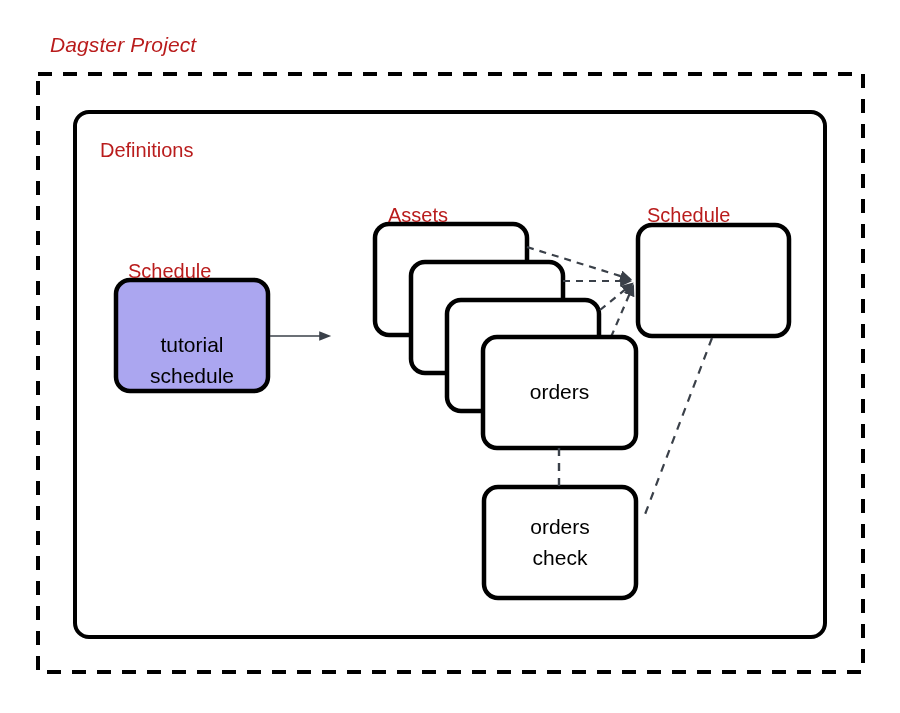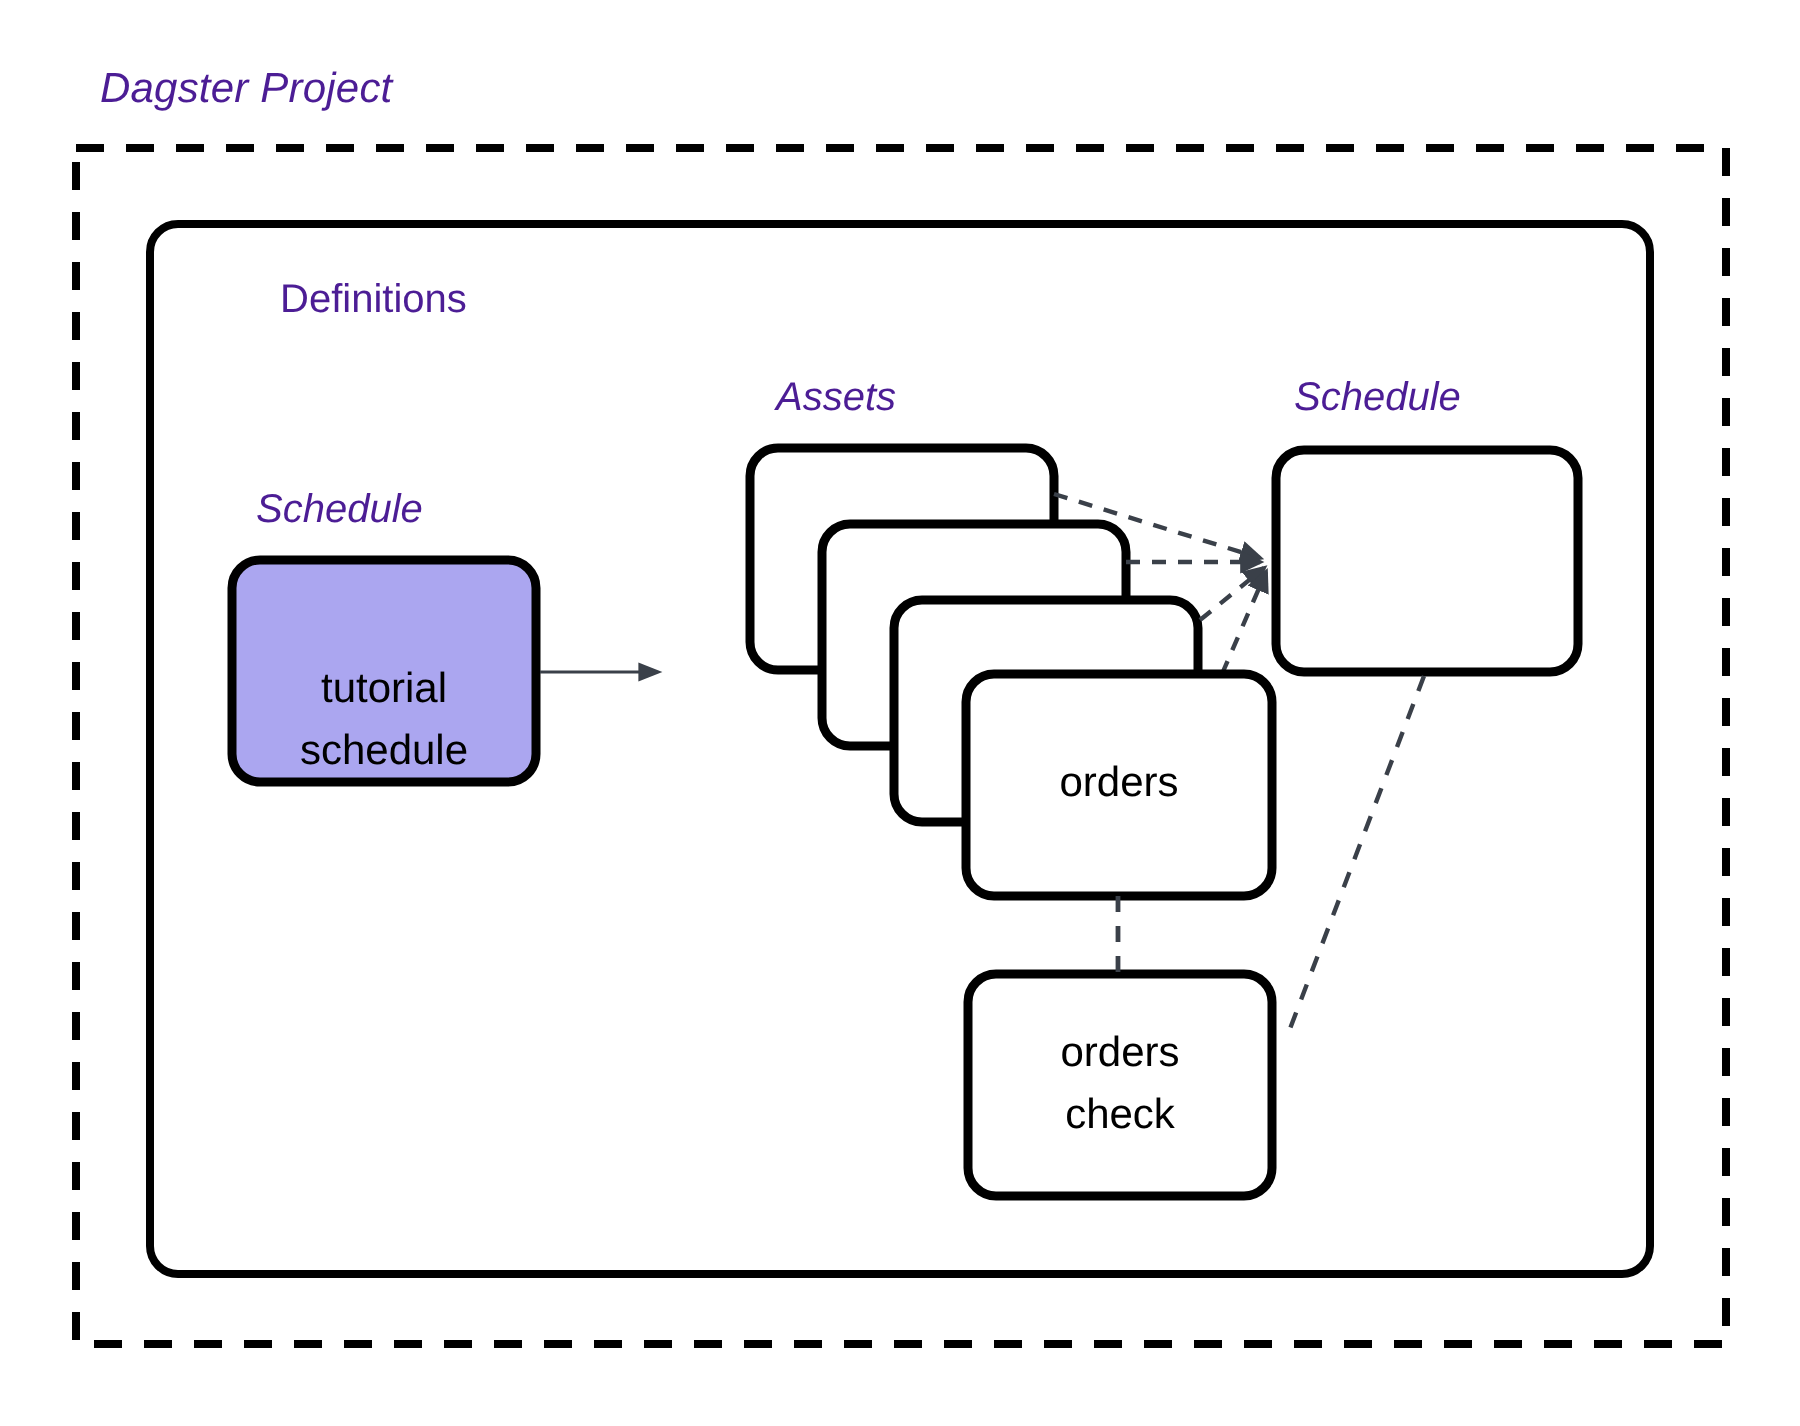--- a/index.html
+++ b/index.html
@@ -25,37 +25,37 @@
     width: 900px;
     height: 713px;
     pointer-events: none;
   }
   svg.layer * { pointer-events: auto; }
 
   
   .lbl {
     position: absolute;
     white-space: pre;
-    color: #4c1d95;
+    color: #b91c1c;
     line-height: 1.18;
   }
   .title-text {
     font-size: 21px;
     font-style: italic;
     font-weight: 400;
     letter-spacing: 0.1px;
   }
   .section-text {
     font-size: 20px;
     font-weight: 400;
   }
   .group-text {
     font-size: 20px;
-    font-style: italic;
     font-weight: 400;
+    margin-top: 16px;
   }
   .node-text {
     font-size: 21px;
     font-weight: 400;
     text-align: center;
     line-height: 1.45;
   }
   .node-text-wrap {
     position: absolute;
     display: flex;
@@ -103,21 +103,21 @@
 
     <line x1="270" y1="336" x2="320" y2="336" stroke="#3A4049" stroke-width="1.6" marker-end="url(#solidArrow)"></line>
 
     <line x1="559" y1="448" x2="559" y2="487" stroke="#3A4049" stroke-width="2.4" stroke-dasharray="8 7"></line>
 
     <line x1="712" y1="338" x2="644" y2="517" stroke="#3A4049" stroke-width="2.2" stroke-dasharray="8 7"></line>
   </svg>
 
   <div class="lbl title-text" style="left:50px; top:33px;">Dagster Project</div>
 
-  <div class="lbl section-text" style="left:100px; top:139px;margin-left:40px;">Definitions</div>
+  <div class="lbl section-text" style="left:100px; top:139px;">Definitions</div>
 
   <div class="lbl group-text" style="left:128px; top:244px;">Schedule</div>
 
   <div class="lbl group-text" style="left:388px; top:188px;">Assets</div>
 
   <div class="lbl group-text" style="left:647px; top:188px;">Schedule</div>
 
 
   <div class="node-text-wrap" style="left:116px; top:280px; width:152px; height:111px;align-items:flex-end;">
     <div class="node-text">

